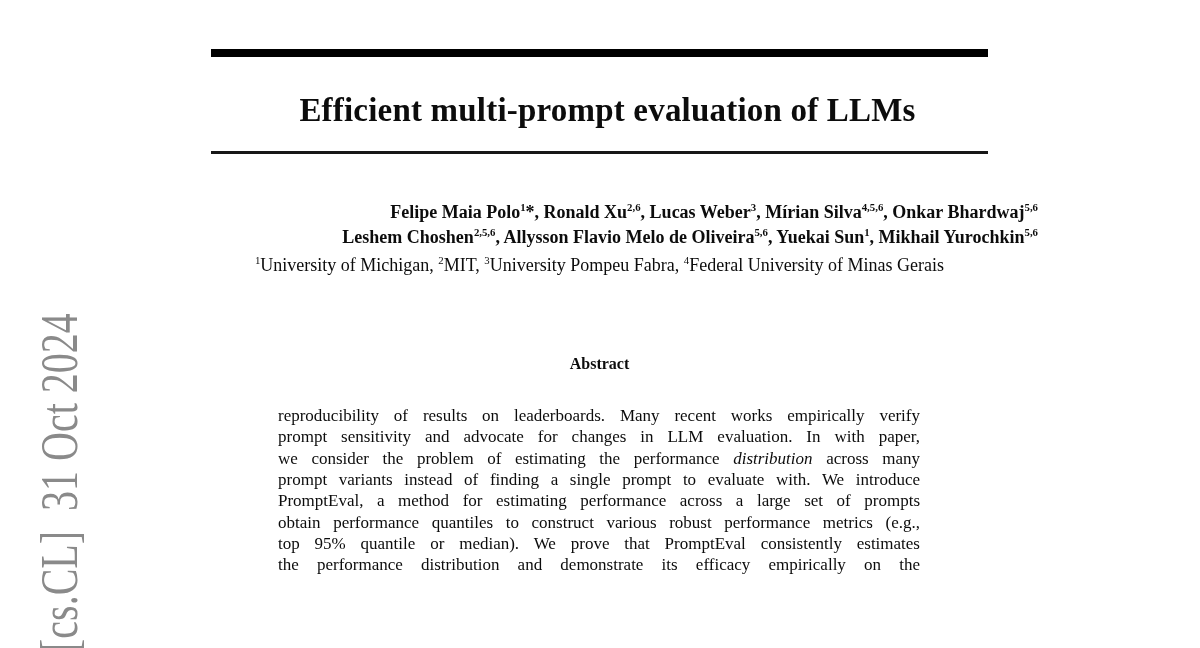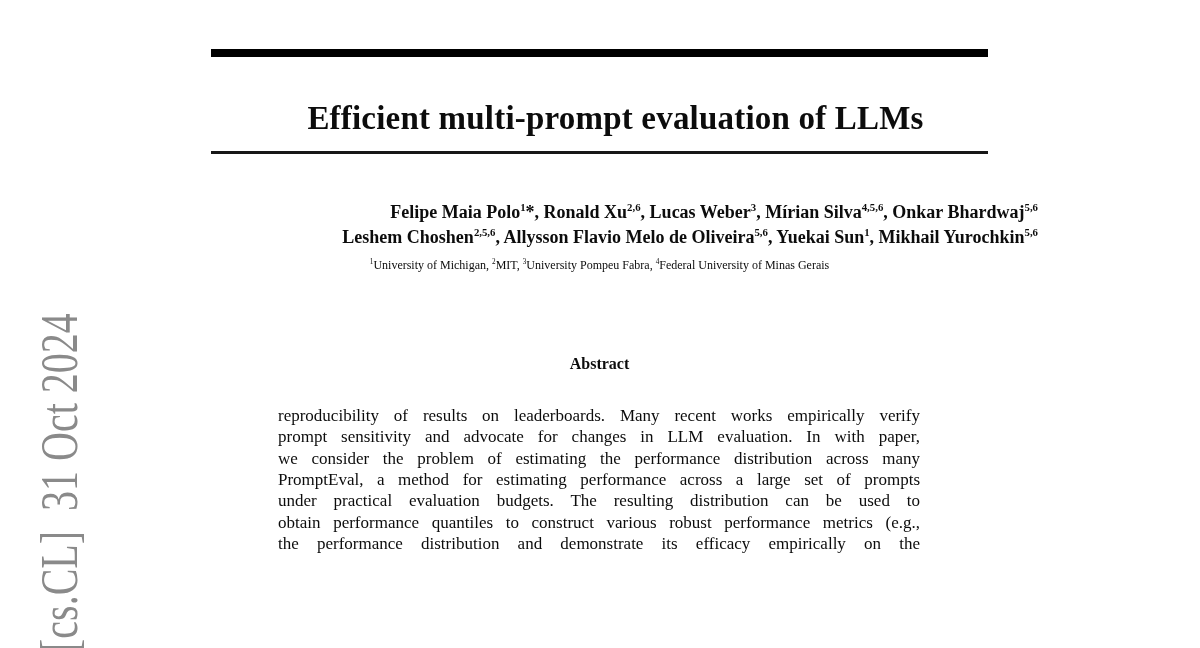--- a/index.html
+++ b/index.html
@@ -16,69 +16,70 @@
   .title{
     position:absolute;left:211px;top:84px;width:777px;
     text-align:center;font-size:33px;font-weight:bold;letter-spacing:.2px;
   }
   .authors{
     position:absolute;left:161px;top:200px;width:877px;
     text-align:right;font-size:18px;font-weight:bold;line-height:25px;
   }
   .affils{
     position:absolute;left:161px;top:254px;width:877px;
-    text-align:center;font-size:12px;line-height:22.5px;font-weight:normal;
+    text-align:center;font-size:18px;line-height:22.5px;font-weight:normal;
   }
   sup{font-size:60%;line-height:0;}
   .abs-head{
     position:absolute;left:211px;top:355px;width:777px;
     text-align:center;font-size:16px;font-weight:bold;
   }
   .abstract{
     position:absolute;left:278px;top:405px;width:642px;
     font-size:17px;line-height:21.35px;
   }
   .abs-line{text-align:justify;text-align-last:justify;}
-  .abs-line .it{}
+  .abs-line .it{font-style:italic;}
   .stamp{
     position:absolute;left:33px;top:652px;
     transform-origin:0 0;
     transform:rotate(-90deg) scaleY(1.32);
     font-size:40px;line-height:1;
     white-space:pre;
     color:#8a8a8a;
   }
 </style>
 </head>
 <body>
 
 <div class="page">
 
   <div class="stamp" style="color: rgb(138, 138, 138);">[cs.CL]  31 Oct 2024</div>
 
   <div class="rule-thick"></div>
 
-  <h1 class="title" style="margin:16px;">Efficient multi-prompt evaluation of LLMs</h1>
+  <h1 class="title" style="margin:8px;">Efficient multi-prompt evaluation of LLMs</h1>
 
   <div class="rule-thin"></div>
 
   <div class="authors">
       <div><span>Felipe Maia Polo</span><sup>1</sup><span>*, </span><span>Ronald Xu</span><sup>2,6</sup><span>, </span><span>Lucas Weber</span><sup>3</sup><span>, </span><span>Mírian Silva</span><sup>4,5,6</sup><span>, </span><span>Onkar Bhardwaj</span><sup>5,6</sup></div>
       <div><span>Leshem Choshen</span><sup>2,5,6</sup><span>, </span><span>Allysson Flavio Melo de Oliveira</span><sup>5,6</sup><span>, </span><span>Yuekai Sun</span><sup>1</sup><span>, </span><span>Mikhail Yurochkin</span><sup>5,6</sup></div>
     </div>
 
   <div class="affils">
       <div><sup>1</sup><span>University of Michigan, </span><sup>2</sup><span>MIT, </span><sup>3</sup><span>University Pompeu Fabra, </span><sup>4</sup><span>Federal University of Minas Gerais</span></div>
     </div>
 
   <div class="abs-head">Abstract</div>
 
   <div class="abstract">
       <div class="abs-line"><span>reproducibility of results on leaderboards. Many recent works empirically verify</span></div>
       <div class="abs-line"><span>prompt sensitivity and advocate for changes in LLM evaluation.  In with paper,</span></div>
       <div class="abs-line"><span>we consider the problem of estimating the performance </span><span class="it">distribution</span><span> across many</span></div>
+      <div class="abs-line"><span>prompt variants instead of finding a single prompt to evaluate with. We introduce</span></div>
       <div class="abs-line"><span>PromptEval, a method for estimating performance across a large set of prompts</span></div>
-      <div class="abs-line"><span>under practical evaluation budgets.  The resulting distribution can be used to</span></div>
       <div class="abs-line"><span>obtain performance quantiles to construct various robust performance metrics (e.g.,</span></div>
+      <div class="abs-line"><span>top 95% quantile or median).  We prove that PromptEval consistently estimates</span></div>
       <div class="abs-line"><span>the performance distribution and demonstrate its efficacy empirically on the</span></div>
     </div>
 
 </div>
 
 </body></html>

